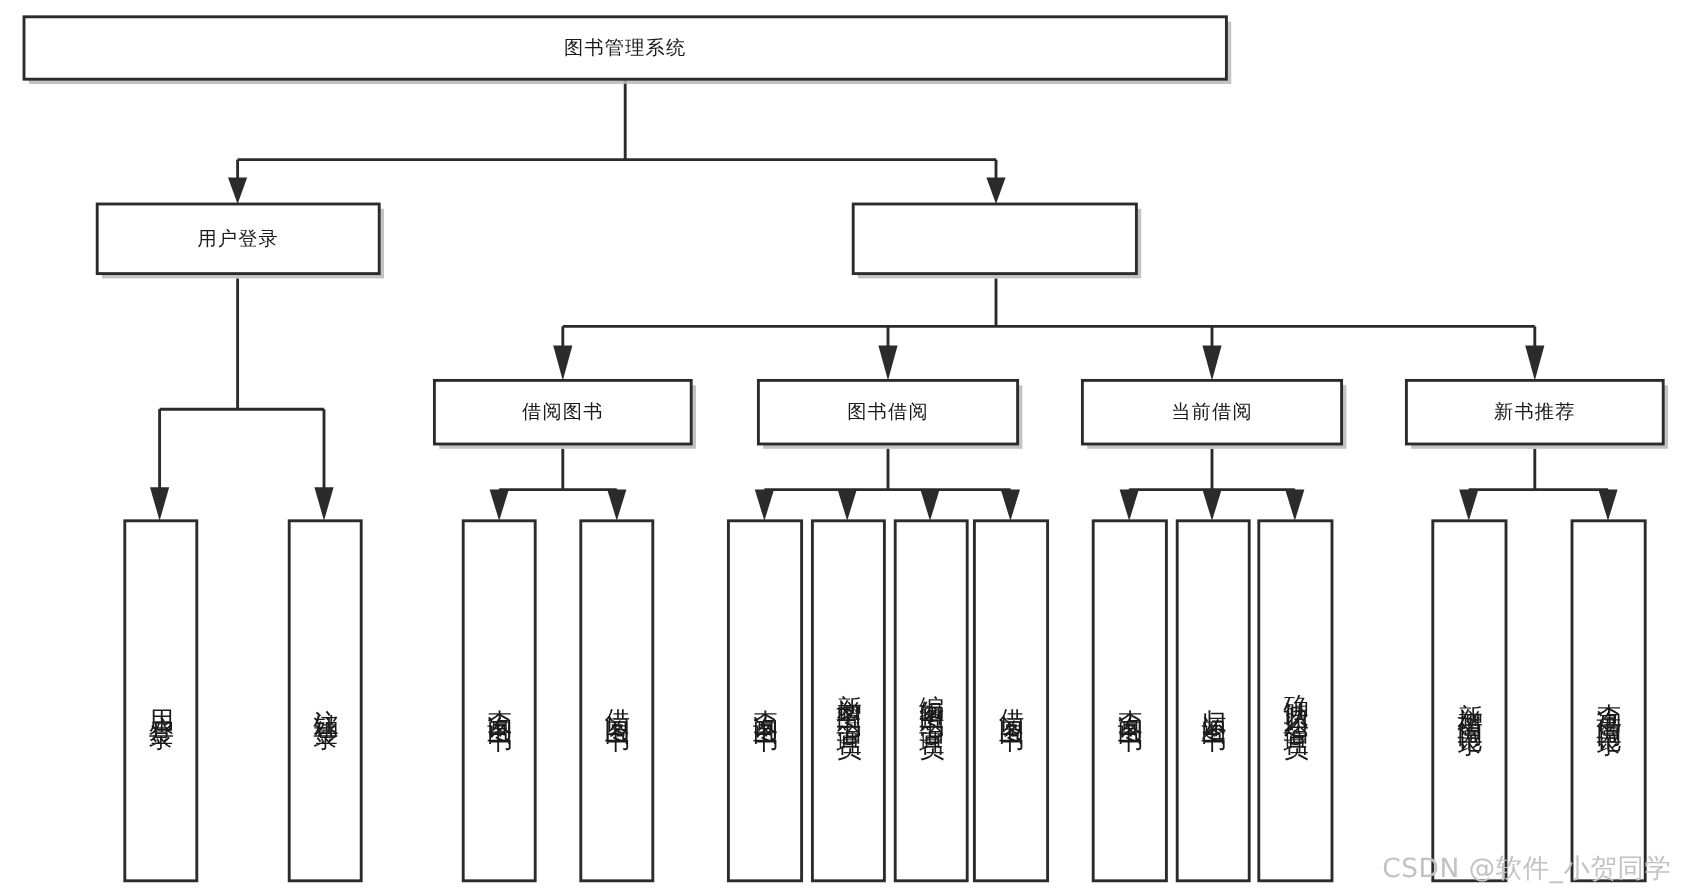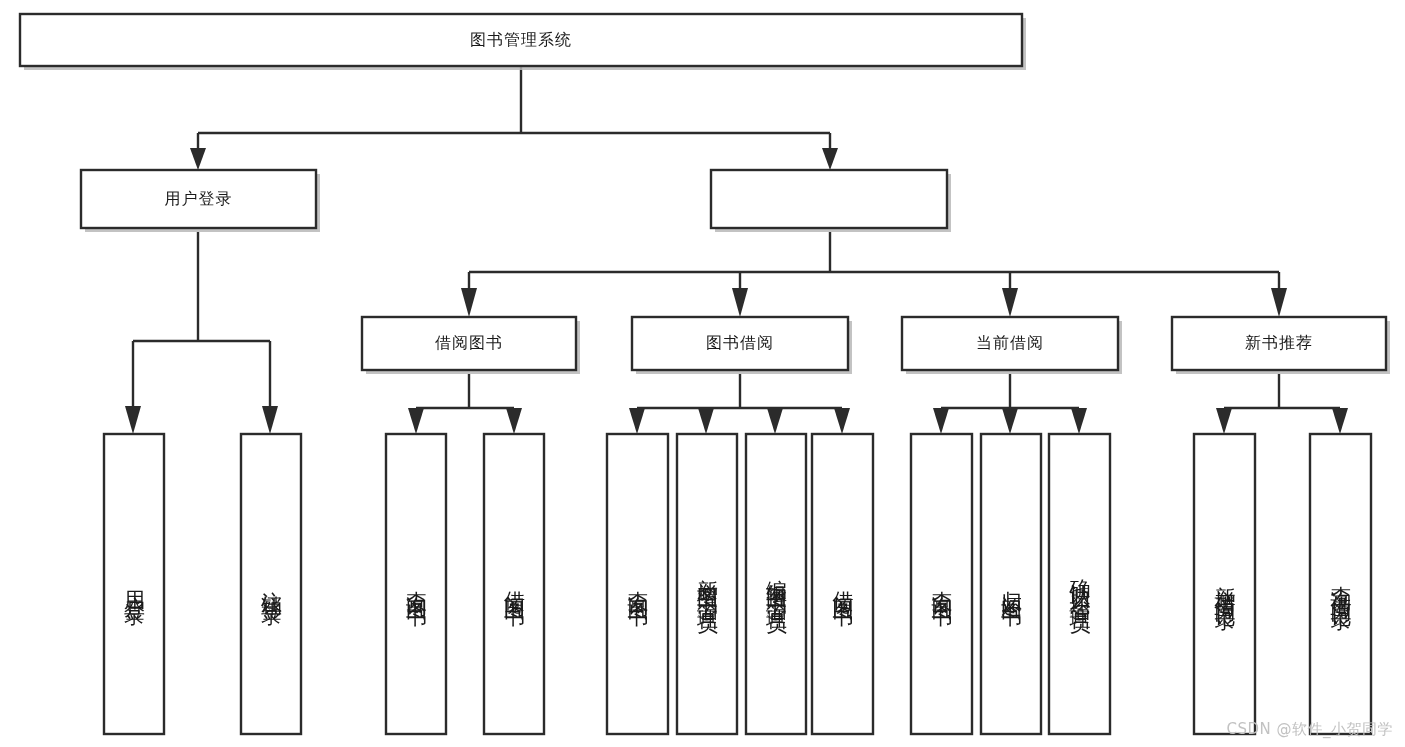--- a/index.html
+++ b/index.html
@@ -77,21 +77,21 @@
     font-size: 16px;
     color: #1a1a1a;
     white-space: nowrap;
     letter-spacing: 1px;
   }
   #watermark {
     position: absolute;
     right: 12px;
     bottom: 8px;
     font-family: "DejaVu Sans", "Liberation Sans", sans-serif;
-    font-size: 15px;
+    font-size: 22px;
     color: #c2c2c2;
     white-space: nowrap;
     letter-spacing: 0.5px;
   }
 </style>
 </head>
 <body>
 
 <div id="diagram-root">
 

